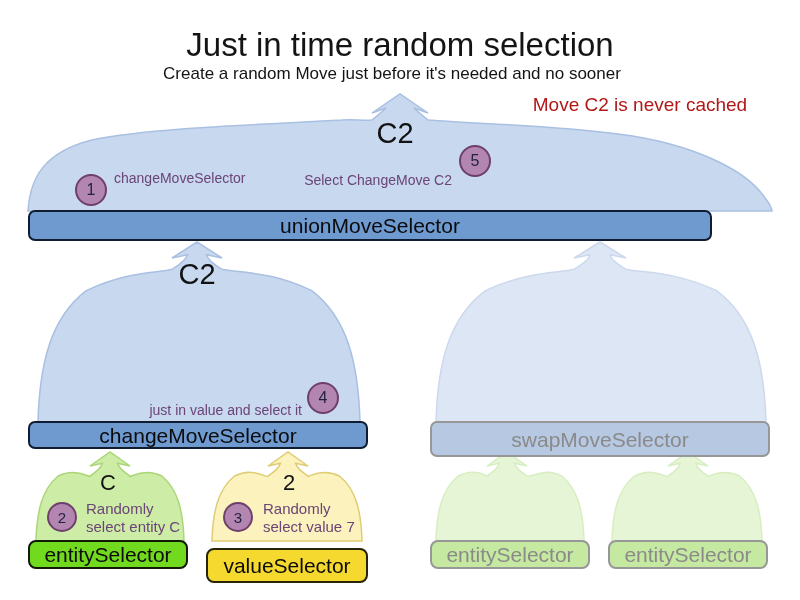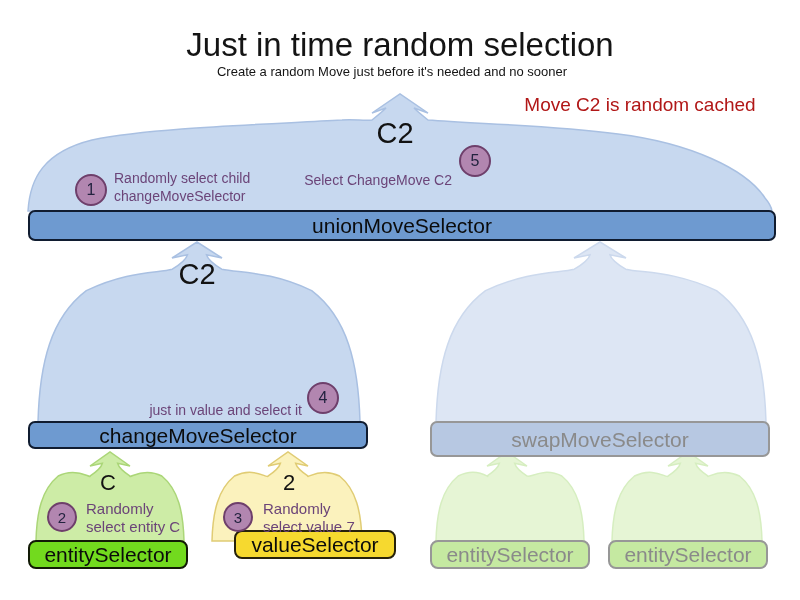--- a/index.html
+++ b/index.html
@@ -8,21 +8,21 @@
     font-family:"Liberation Sans", sans-serif;color:#111;border-radius:15px;
   }
   #shapes{position:absolute;left:0;top:0;}
   .abs{position:absolute;}
   .title{
     left:0;top:26px;width:800px;text-align:center;
     font-size:33px;color:#141414;letter-spacing:0;
   }
   .subtitle{
     left:0;top:64px;width:784px;text-align:center;
-    font-size:13px;color:#141414;
+    font-size:17px;color:#141414;
   }
   .rednote{
     left:500px;top:94px;width:280px;text-align:center;
     font-size:19px;color:var(--c-red-text,#b11717);
   }
   .bar{
     box-sizing:border-box;display:flex;align-items:center;justify-content:center;
     border-radius:7px;font-size:21px;line-height:1;
   }
   .bar-blue{
@@ -129,57 +129,56 @@
     C 654 466.24 667.5 479.3 668.24 475.8
     Q 678.88 468.8 680.4 463.2
     L 668 466 L 688 452 L 708 466 L 695.6 463.2
     Q 697.12 468.8 707.76 475.8
     C 706.5 479.3 720 466.24 739.5 476.03
     C 756 489.38 761.25 511.63 762 541 Z"></path>
   </svg>
 
   <div class="abs title">Just in time random selection</div>
   <div class="abs subtitle">Create a random Move just before it's needed and no sooner</div>
-  <div class="abs rednote">Move C2 is random cached</div>
+  <div class="abs rednote">Move C2 is never cached</div>
 
   <div class="abs movelabel" style="left:365px;top:117px;">C2</div>
   <div class="abs movelabel" style="left:167px;top:258px;">C2</div>
   <div class="abs picklabel" style="left:88px;top:470px;">C</div>
   <div class="abs picklabel" style="left:269px;top:470px;">2</div>
 
-  <div class="abs bar bar-blue" style="left:28px;top:210px;width:748px;height:31px;">
+  <div class="abs bar bar-blue" style="left:28px;top:210px;width:684px;height:31px;">
     <span>unionMoveSelector</span>
   </div>
   <div class="abs bar bar-blue" style="left:28px;top:421px;width:340px;height:28px;">
     <span>changeMoveSelector</span>
   </div>
   <div class="abs bar bar-swap" style="left:430px;top:421px;width:340px;height:36px;">
     <span>swapMoveSelector</span>
   </div>
   <div class="abs bar bar-green" style="left:28px;top:540px;width:160px;height:29px;">
     <span>entitySelector</span>
   </div>
-  <div class="abs bar bar-yellow" style="left:206px;top:530px;width:162px;height:29px;margin-left:28px;">
+  <div class="abs bar bar-yellow" style="left:206px;top:548px;width:162px;height:35px;">
     <span>valueSelector</span>
   </div>
   <div class="abs bar bar-faded-green" style="left:430px;top:540px;width:160px;height:29px;">
     <span>entitySelector</span>
   </div>
   <div class="abs bar bar-faded-green" style="left:608px;top:540px;width:160px;height:29px;">
     <span>entitySelector</span>
   </div>
 
   <div class="abs badge" style="left:75px;top:174px;">1</div>
   <div class="abs badge" style="left:47px;top:502px;width:30px;height:30px;font-size:15px;">2</div>
   <div class="abs badge" style="left:223px;top:502px;width:30px;height:30px;font-size:15px;">3</div>
   <div class="abs badge" style="left:307px;top:382px;">4</div>
   <div class="abs badge" style="left:459px;top:145px;">5</div>
 
   <div class="abs stepnote" style="left:114px;top:170px;">
-    <div>Randomly select child</div>
     <div>changeMoveSelector</div>
   </div>
   <div class="abs stepnote small" style="left:86px;top:500px;">
     <div>Randomly</div>
     <div>select entity C</div>
   </div>
   <div class="abs stepnote small" style="left:263px;top:500px;">
     <div>Randomly</div>
     <div>select value 7</div>
   </div>

